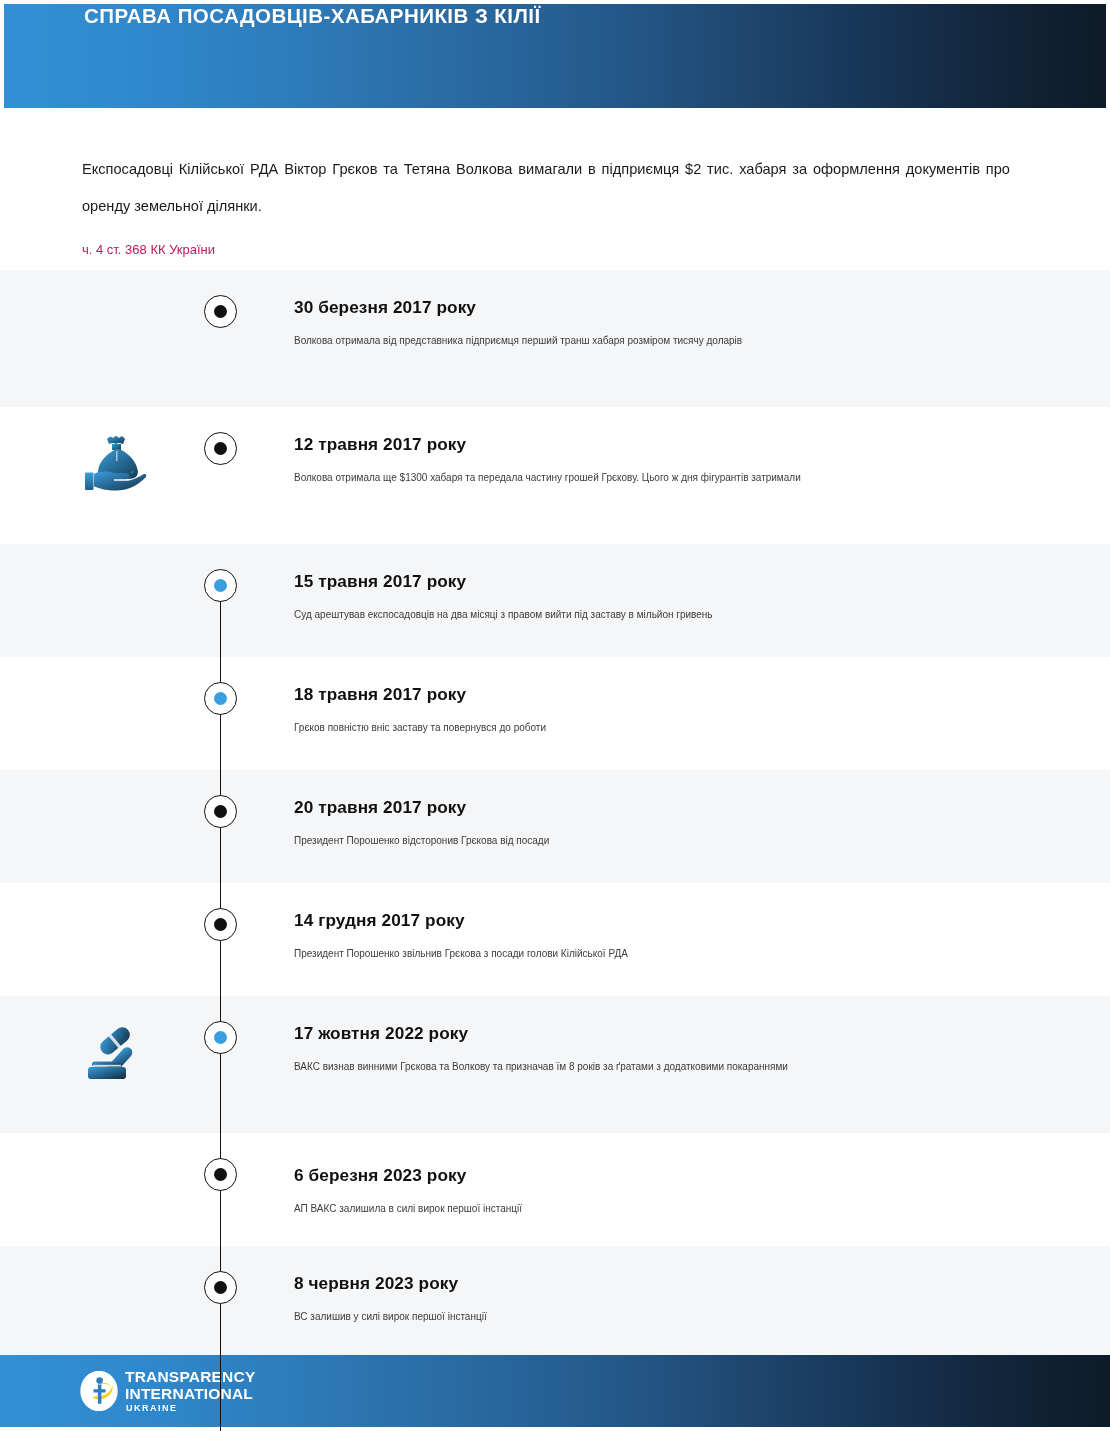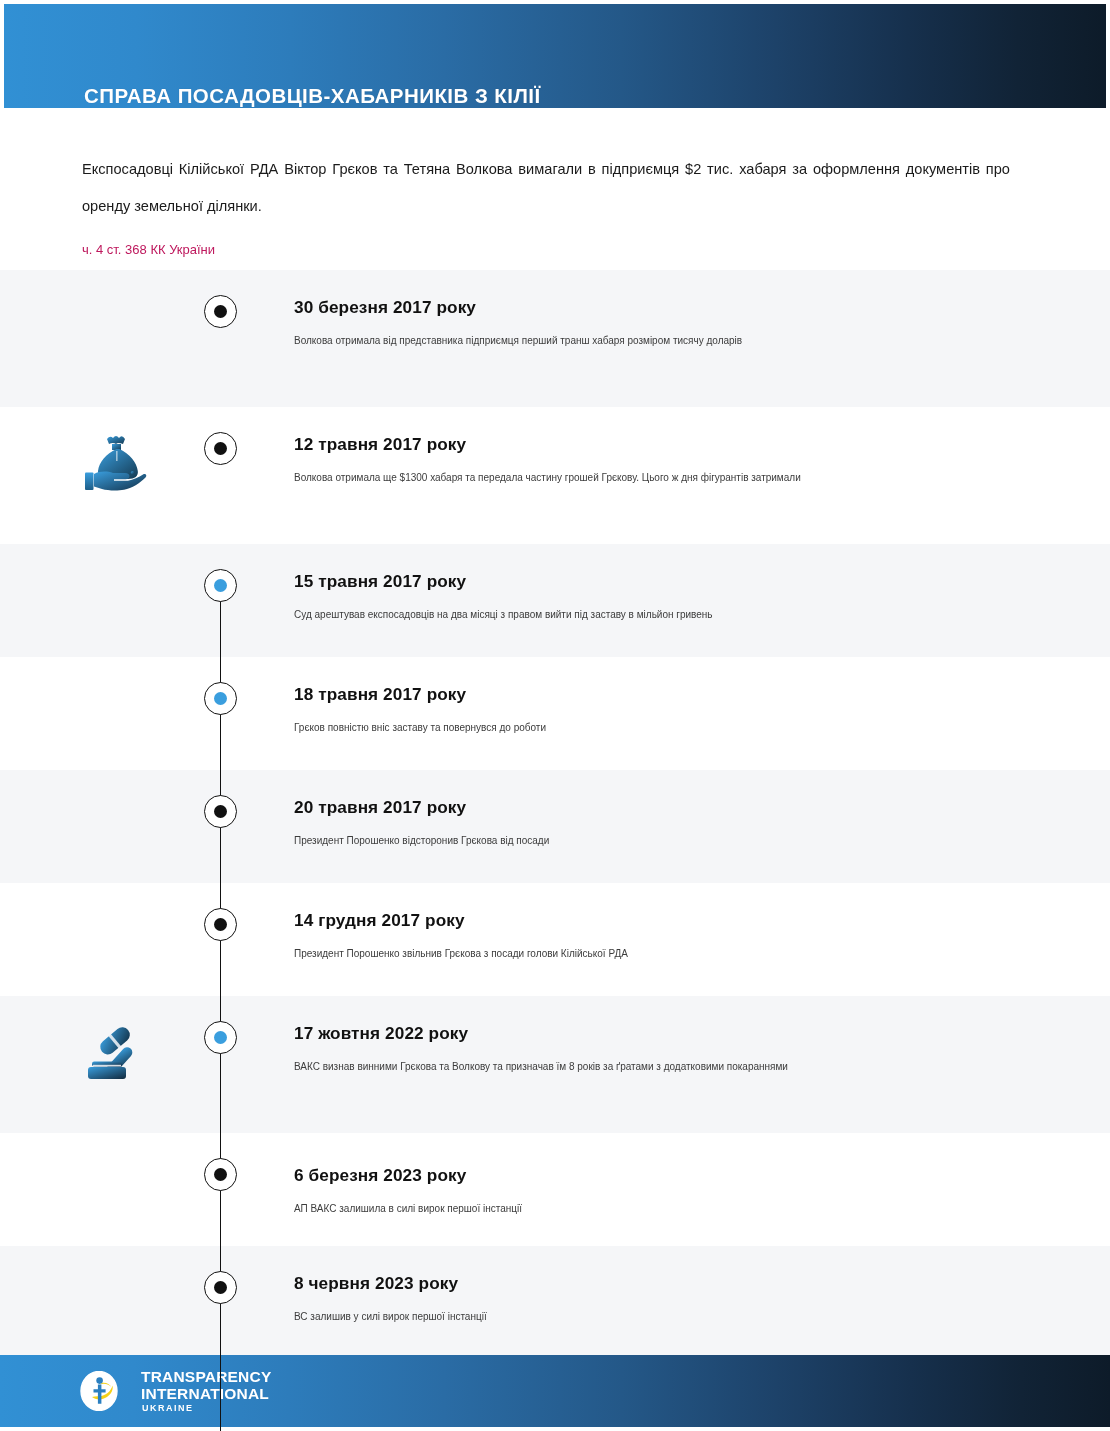--- a/index.html
+++ b/index.html
@@ -32,21 +32,21 @@
       #3190d4 0%,
       #3089cc 12%,
       #2d7cbb 26%,
       #2a6ca5 40%,
       #245888 56%,
       #1d4269 70%,
       #16304d 82%,
       #112336 92%,
       #0d1b29 100%);
     display: flex;
-    align-items: flex-end;
+    align-items: flex-start;
     box-sizing: border-box;
   }
   .header-title {
     color: #ffffff;
     font-size: 20.5px;
     font-weight: bold;
     letter-spacing: 0.45px;
     margin-left: 80px;
     white-space: nowrap;
     text-shadow: 0 0 1px rgba(0,0,0,0.18);
@@ -186,21 +186,21 @@
     align-items: center;
     margin-left: 80px;
   }
   .logo-emblem {
     width: 38px;
     height: 40px;
     flex: 0 0 auto;
   }
   .logo-emblem svg { display: block; width: 100%; height: 100%; }
   .logo-words {
-    margin-left: 23px;
+    margin-left: 7px;
     color: #ffffff;
     line-height: 1;
   }
   .logo-l1, .logo-l2 {
     font-size: 15.5px;
     font-weight: bold;
     letter-spacing: 0.2px;
     display: block;
   }
   .logo-l2 { margin-top: 1px; }

